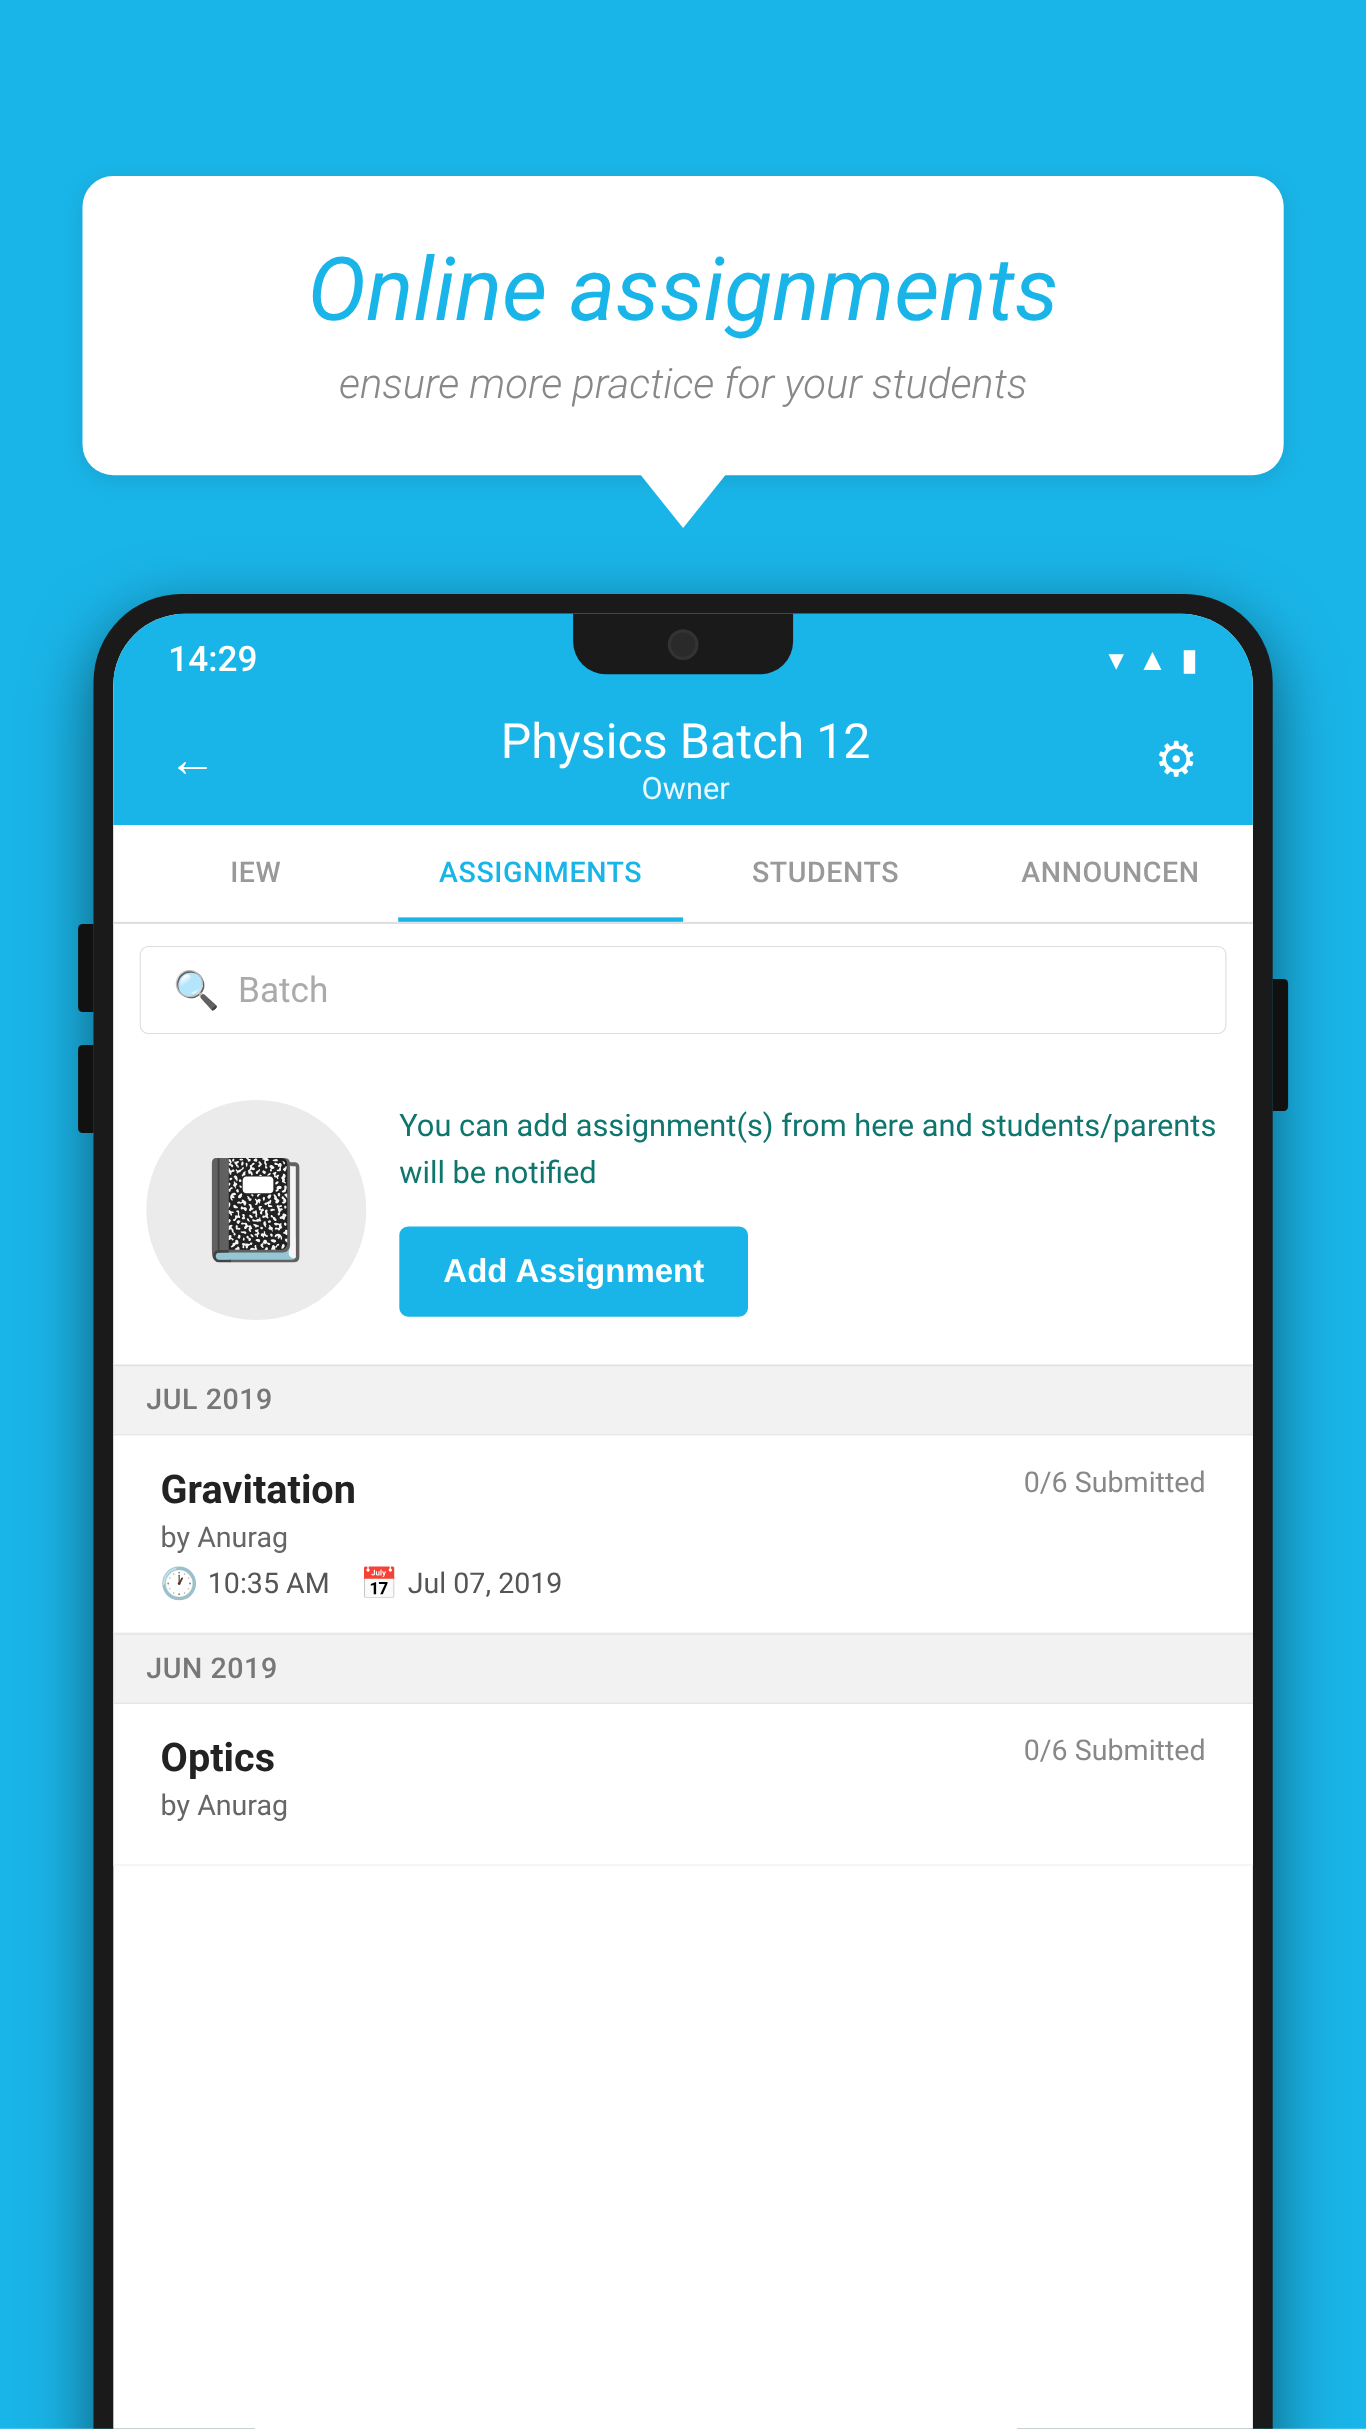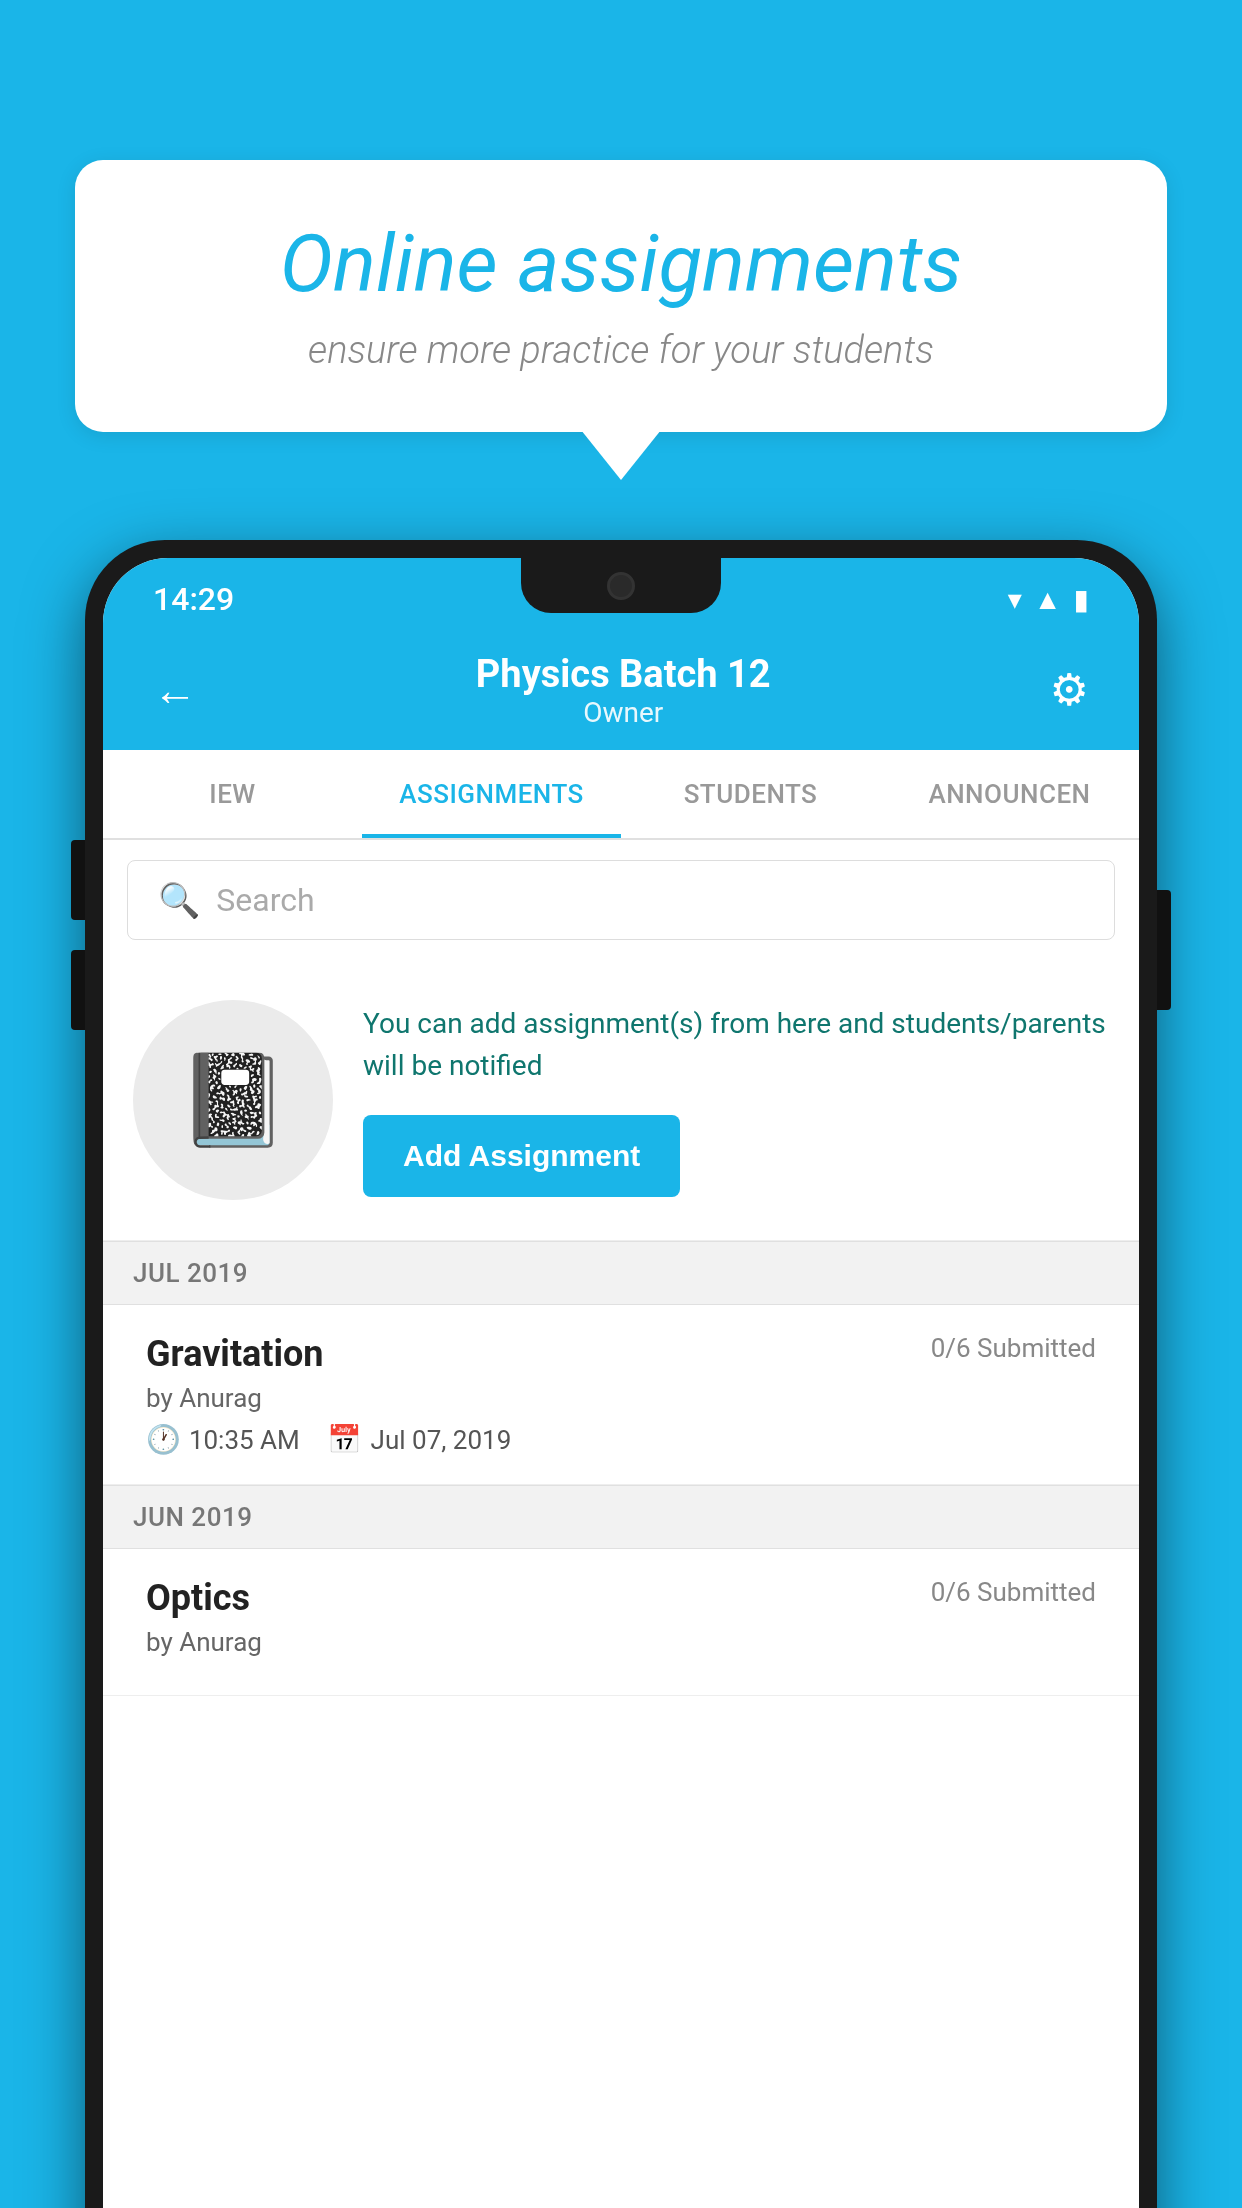--- a/index.html
+++ b/index.html
@@ -151,22 +151,22 @@
       padding: 10px;
     }
 
     .app-bar-title-section {
       text-align: center;
       flex: 1;
     }
 
     .app-bar-title {
       color: white;
-      font-size: 38px;
-      font-weight: 700;
+      font-size: 44px;
+      font-weight: 400;
     }
 
     .app-bar-subtitle {
       color: rgba(255,255,255,0.9);
       font-size: 28px;
       font-weight: 400;
     }
 
     .settings-btn {
       color: white;
@@ -429,21 +429,21 @@
           <span>STUDENTS</span>
         </div>
         <div class="tab-item">
           <span>ANNOUNCEN</span>
         </div>
       </div>
 
       <div class="search-container">
         <div class="search-bar">
           <span class="search-icon-inner">🔍</span>
-          <span class="search-placeholder">Search</span>
+          <span class="search-placeholder">Batch</span>
         </div>
       </div>
 
       <div class="add-section">
         <div class="notebook-circle">
           <span class="notebook-icon">📓</span>
         </div>
         <div class="add-section-right">
           <div class="add-section-text">You can add assignment(s) from here and students/parents will be notified</div>
           <button class="add-assignment-btn">Add Assignment</button>

